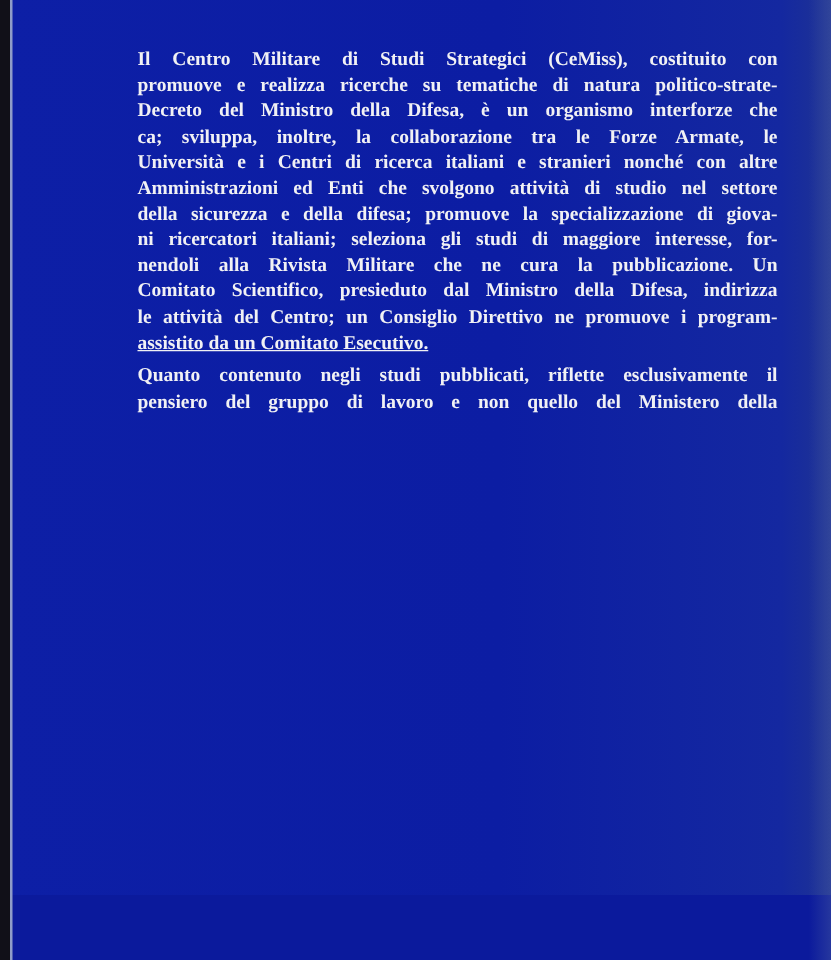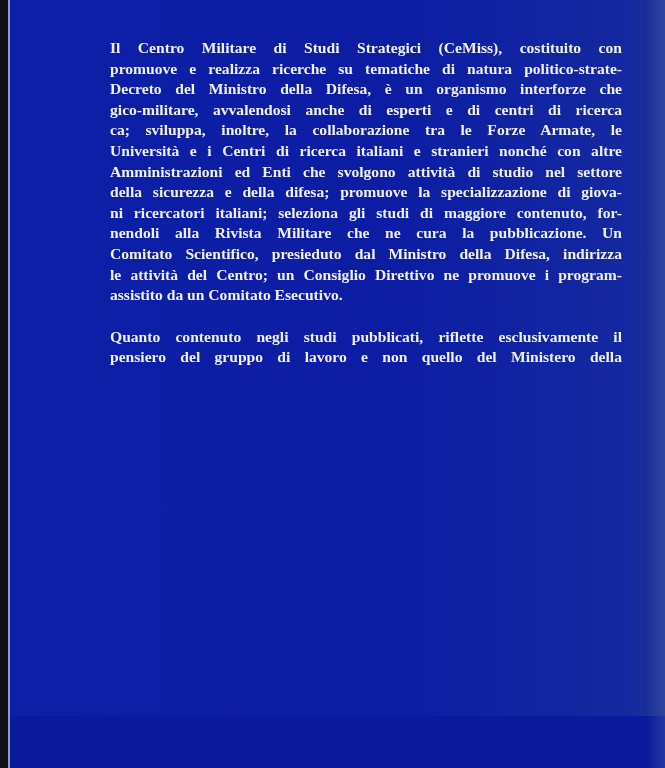--- a/index.html
+++ b/index.html
@@ -49,51 +49,51 @@
       font-family: "Liberation Serif", serif;
       font-weight: bold;
       font-size: 15.6px;
       line-height: 20.6px;
       text-align: justify;
     }
     .text-block p {
       margin: 0;
     }
     .text-block p + p {
-      margin-top: 21px;
+      margin-top: 6px;
     }
     .line {
       display: block;
       text-align: justify;
       text-align-last: justify;
       white-space: nowrap;
     }
     .line.last {
       text-align-last: left;
+      text-decoration: underline;
     }
   </style>
 </head>
 <body>
 
 <div class="cover">
   <div class="spine-edge"></div>
   <div class="spine-line"></div>
   <div class="right-wear"></div>
 
   <div class="text-block">
     <p>
       <span class="line">Il Centro Militare di Studi Strategici (CeMiss), costituito con</span>
       <span class="line">promuove e realizza ricerche su tematiche di natura politico-strate-</span>
       <span class="line">Decreto del Ministro della Difesa, è un organismo interforze che</span>
-      <span class="line">gico-militare, avvalendosi anche di esperti e di centri di ricerca</span>
       <span class="line">ca; sviluppa, inoltre, la collaborazione tra le Forze Armate, le</span>
       <span class="line">Università e i Centri di ricerca italiani e stranieri nonché con altre</span>
       <span class="line">Amministrazioni ed Enti che svolgono attività di studio nel settore</span>
       <span class="line">della sicurezza e della difesa; promuove la specializzazione di giova-</span>
-      <span class="line">ni ricercatori italiani; seleziona gli studi di maggiore contenuto, for-</span>
+      <span class="line">ni ricercatori italiani; seleziona gli studi di maggiore interesse, for-</span>
       <span class="line">nendoli alla Rivista Militare che ne cura la pubblicazione. Un</span>
       <span class="line">Comitato Scientifico, presieduto dal Ministro della Difesa, indirizza</span>
       <span class="line">le attività del Centro; un Consiglio Direttivo ne promuove i program-</span>
       <span class="line last">assistito da un Comitato Esecutivo.</span>
     </p>
     <p>
       <span class="line">Quanto contenuto negli studi pubblicati, riflette esclusivamente il</span>
       <span class="line">pensiero del gruppo di lavoro e non quello del Ministero della</span>
     </p>
   </div>

